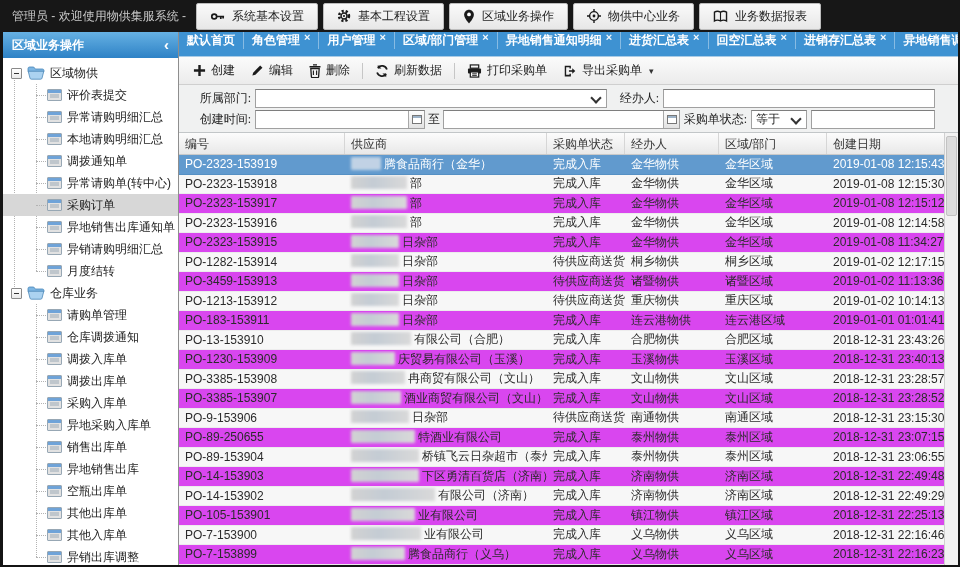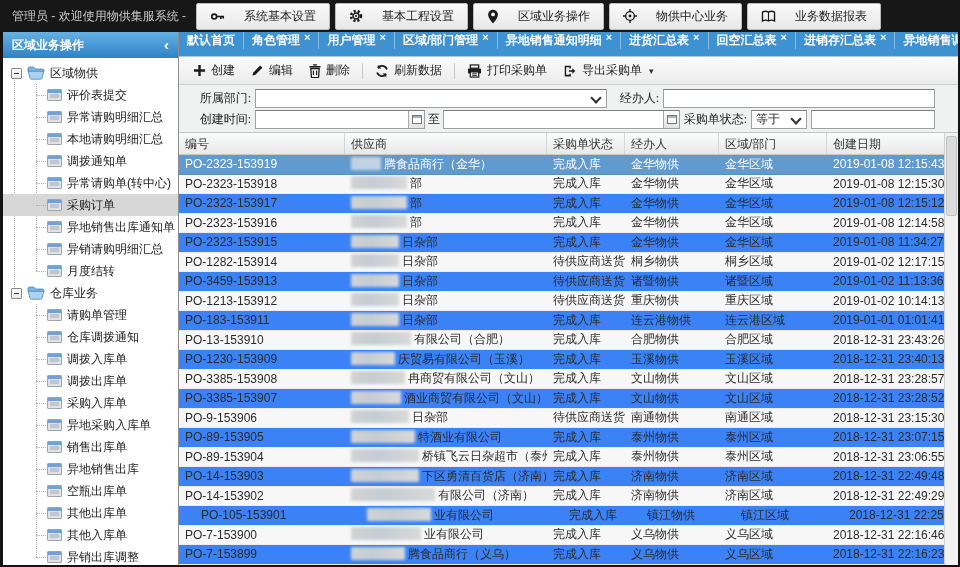--- a/index.html
+++ b/index.html
@@ -3,21 +3,21 @@
 <meta charset="utf-8">
 <style>
   html,body{margin:0;padding:0;}
   body{width:960px;height:567px;overflow:hidden;background:#141414;
        font-family:"Liberation Sans","DejaVu Sans",sans-serif;-webkit-font-smoothing:antialiased;}
   .app{position:absolute;inset:0;display:flex;flex-direction:column;}
   
   .topbar{height:32px;background:#171717;display:flex;align-items:center;flex:0 0 32px;}
   .topbar-title{color:#c9c9c9;font-size:12px;margin:0 10px 0 12px;white-space:nowrap;}
   .tb-btn{height:25px;background:linear-gradient(#fafafa,#e7e7e7);border:1px solid #bdbdbd;border-radius:2px;
-          display:flex;align-items:center;gap:19px;padding:0 13px;margin-right:5px;font-size:12px;color:#1d1d1d;cursor:pointer;white-space:nowrap;}
+          display:flex;align-items:center;gap:7px;padding:0 13px;margin-right:5px;font-size:12px;color:#1d1d1d;cursor:pointer;white-space:nowrap;}
   .tb-btn svg{flex:0 0 auto;}
   
   .main{flex:1;display:flex;min-height:0;padding:0 2px 2px 3px;background:#141414;}
   .sidebar{width:175px;flex:0 0 175px;background:#fff;border-right:1px solid #8e8e8e;display:flex;flex-direction:column;min-height:0;}
   .side-header{height:26px;flex:0 0 26px;background:linear-gradient(#66b1e3,#2e82c6);color:#fff;font-weight:bold;
                font-size:12px;display:flex;align-items:center;padding:0 9px;}
   .collapse{margin-left:auto;font-size:15px;font-weight:bold;line-height:1;cursor:pointer;transform:translateY(-1px);}
   .tree{position:relative;flex:1;overflow:hidden;font-size:12px;color:#222;padding-top:4px;}
   .tree-item{height:22px;display:flex;align-items:center;gap:5px;position:relative;white-space:nowrap;cursor:pointer;}
   .tree-item.folder{padding-left:8px;}
@@ -50,21 +50,21 @@
   .f-field{position:absolute;height:19px;background:#fff;border:1px solid #a0a0a0;border-top-color:#7e7e7e;
            box-sizing:border-box;font-size:12px;padding:0 4px;}
   .f-select{cursor:pointer;line-height:17px;}
   .chev{position:absolute;right:6px;top:4px;width:6px;height:6px;border-right:2px solid #333;border-bottom:2px solid #333;
         transform:rotate(45deg);}
   .cal-btn{position:absolute;right:0;top:0;bottom:0;width:15px;background:linear-gradient(#fdfdfd,#e2e2e2);
            border-left:1px solid #a8a8a8;cursor:pointer;}
   .cal-btn::after{content:"";position:absolute;left:3px;top:4px;width:8px;height:7px;border:1px solid #777;
                   background:linear-gradient(#9db3c8 0 2px,#fff 2px);}
   
-  .table{flex:1;display:flex;flex-direction:column;min-height:0;position:relative;background:#3b82f6;padding-right:13px;}
+  .table{flex:1;display:flex;flex-direction:column;min-height:0;position:relative;background:#d946ef;padding-right:13px;}
   .thead{display:flex;height:21px;flex:0 0 21px;background:linear-gradient(#fcfcfc,#e8e8e8);
          border-bottom:1px solid #c9c9c9;font-size:12px;color:#333;}
   .th{padding:3px 0 0 6px;border-right:1px solid #d6d6d6;box-sizing:border-box;white-space:nowrap;overflow:hidden;cursor:pointer;}
   .tbody{flex:1;overflow:hidden;font-size:12px;color:#2b2b2b;}
   .tr{display:flex;height:19.5px;align-items:center;border-bottom:1px solid #ececec;box-sizing:border-box;cursor:pointer;}
   .tr:nth-child(even){background:#f7f7f7;}
   .tr.selected{background:var(--selected-row,#619ace);color:#fff;border-bottom-color:#5590c4;}
   .td{padding-left:6px;box-sizing:border-box;white-space:nowrap;overflow:hidden;}
   .blur-block{display:inline-block;height:13px;vertical-align:-2px;margin-right:3px;border-radius:1px;
               background:linear-gradient(90deg,#d2d2d2,#c4ccd4 40%,#d9d9d9);filter:blur(1.6px);}
@@ -485,21 +485,21 @@
             </div>
             <div class="tr">
               <div class="td" style="width: 166px;">PO-9-153906</div>
               <div class="td" style="width: 202px;"><span class="blur-block" style="width: 58px;"></span><span>日杂部</span></div>
               <div class="td" style="width: 78px;">待供应商送货</div>
               <div class="td" style="width: 94px;">南通物供</div>
               <div class="td" style="width: 108px;">南通区域</div>
               <div class="td" style="flex: 1 1 0%;">2018-12-31 23:15:30</div>
             </div>
             <div class="tr">
-              <div class="td" style="width: 166px;">PO-89-153905</div>
+              <div class="td" style="width: 166px;">PO-89-250655</div>
               <div class="td" style="width: 202px;"><span class="blur-block" style="width: 64px;"></span><span>特酒业有限公司</span></div>
               <div class="td" style="width: 78px;">完成入库</div>
               <div class="td" style="width: 94px;">泰州物供</div>
               <div class="td" style="width: 108px;">泰州区域</div>
               <div class="td" style="flex: 1 1 0%;">2018-12-31 23:07:15</div>
             </div>
             <div class="tr">
               <div class="td" style="width: 166px;">PO-89-153904</div>
               <div class="td" style="width: 202px;"><span class="blur-block" style="width: 68px;"></span><span>桥镇飞云日杂超市（泰州）</span></div>
               <div class="td" style="width: 78px;">完成入库</div>
@@ -517,21 +517,21 @@
             </div>
             <div class="tr">
               <div class="td" style="width: 166px;">PO-14-153902</div>
               <div class="td" style="width: 202px;"><span class="blur-block" style="width: 84px;"></span><span>有限公司（济南）</span></div>
               <div class="td" style="width: 78px;">完成入库</div>
               <div class="td" style="width: 94px;">济南物供</div>
               <div class="td" style="width: 108px;">济南区域</div>
               <div class="td" style="flex: 1 1 0%;">2018-12-31 22:49:29</div>
             </div>
             <div class="tr">
-              <div class="td" style="width: 166px; margin-left: 16px;">PO-105-153901</div>
+              <div class="td" style="width: 166px;">PO-105-153901</div>
               <div class="td" style="width: 202px;"><span class="blur-block" style="width: 64px;"></span><span>业有限公司</span></div>
               <div class="td" style="width: 78px;">完成入库</div>
               <div class="td" style="width: 94px;">镇江物供</div>
               <div class="td" style="width: 108px;">镇江区域</div>
               <div class="td" style="flex: 1 1 0%;">2018-12-31 22:25:13</div>
             </div>
             <div class="tr">
               <div class="td" style="width: 166px;">PO-7-153900</div>
               <div class="td" style="width: 202px;"><span class="blur-block" style="width: 70px;"></span><span>业有限公司</span></div>
               <div class="td" style="width: 78px;">完成入库</div>

